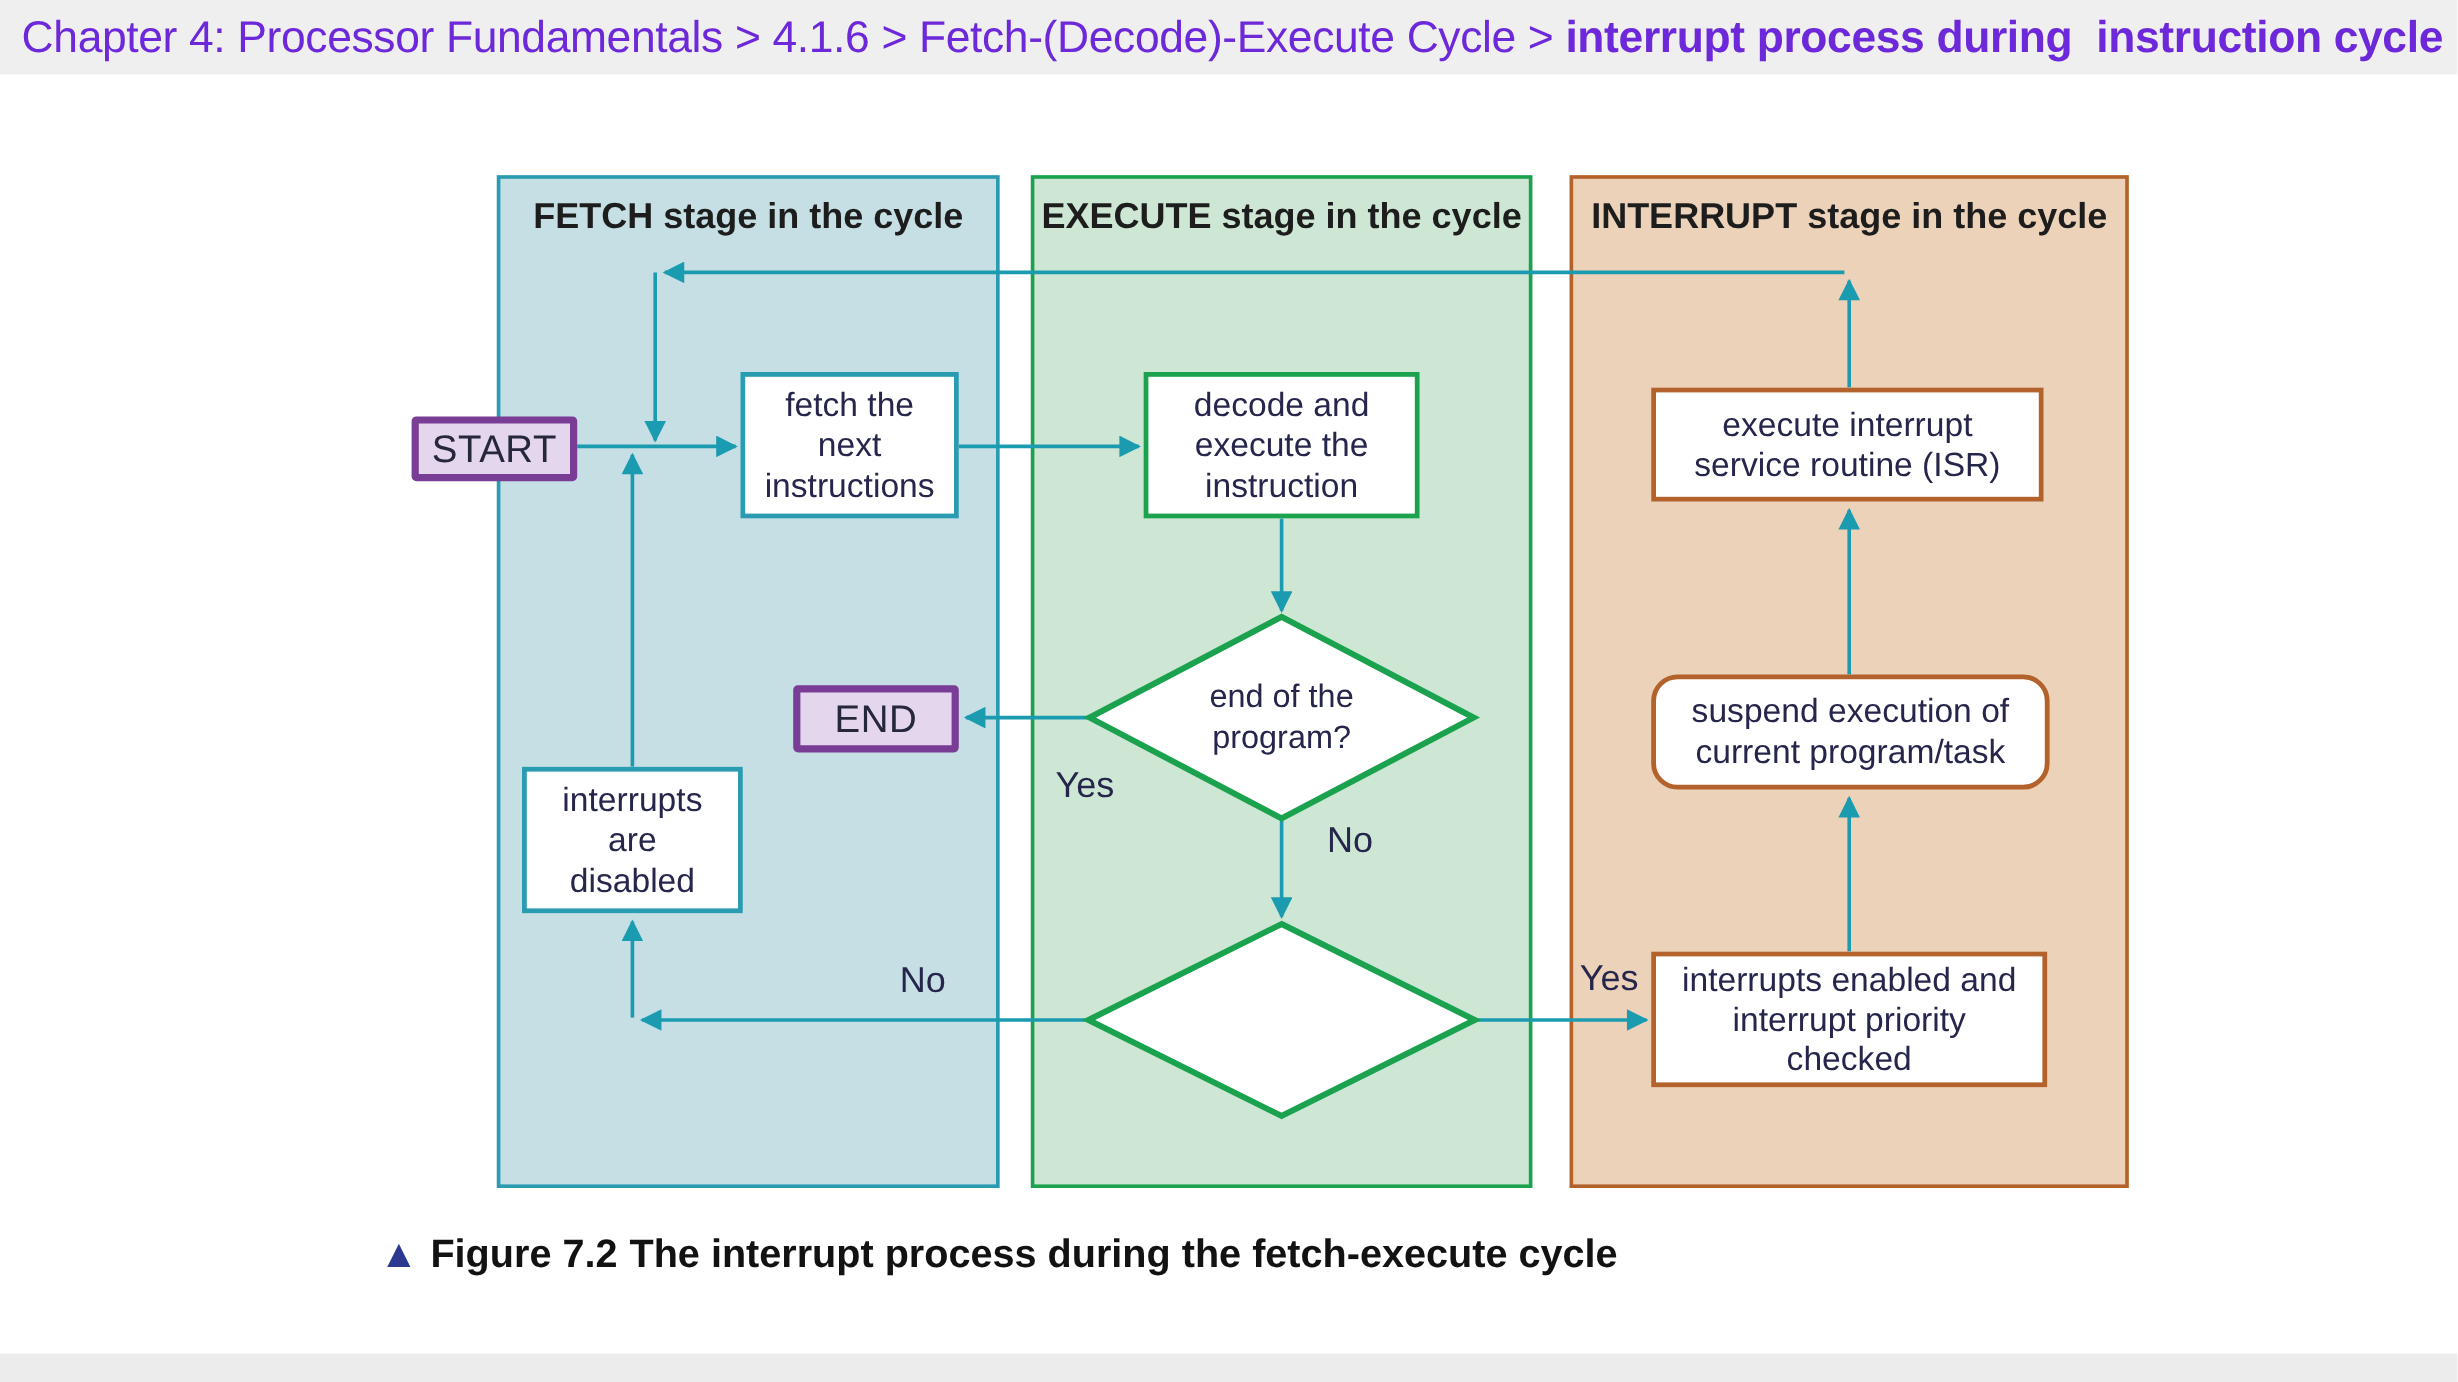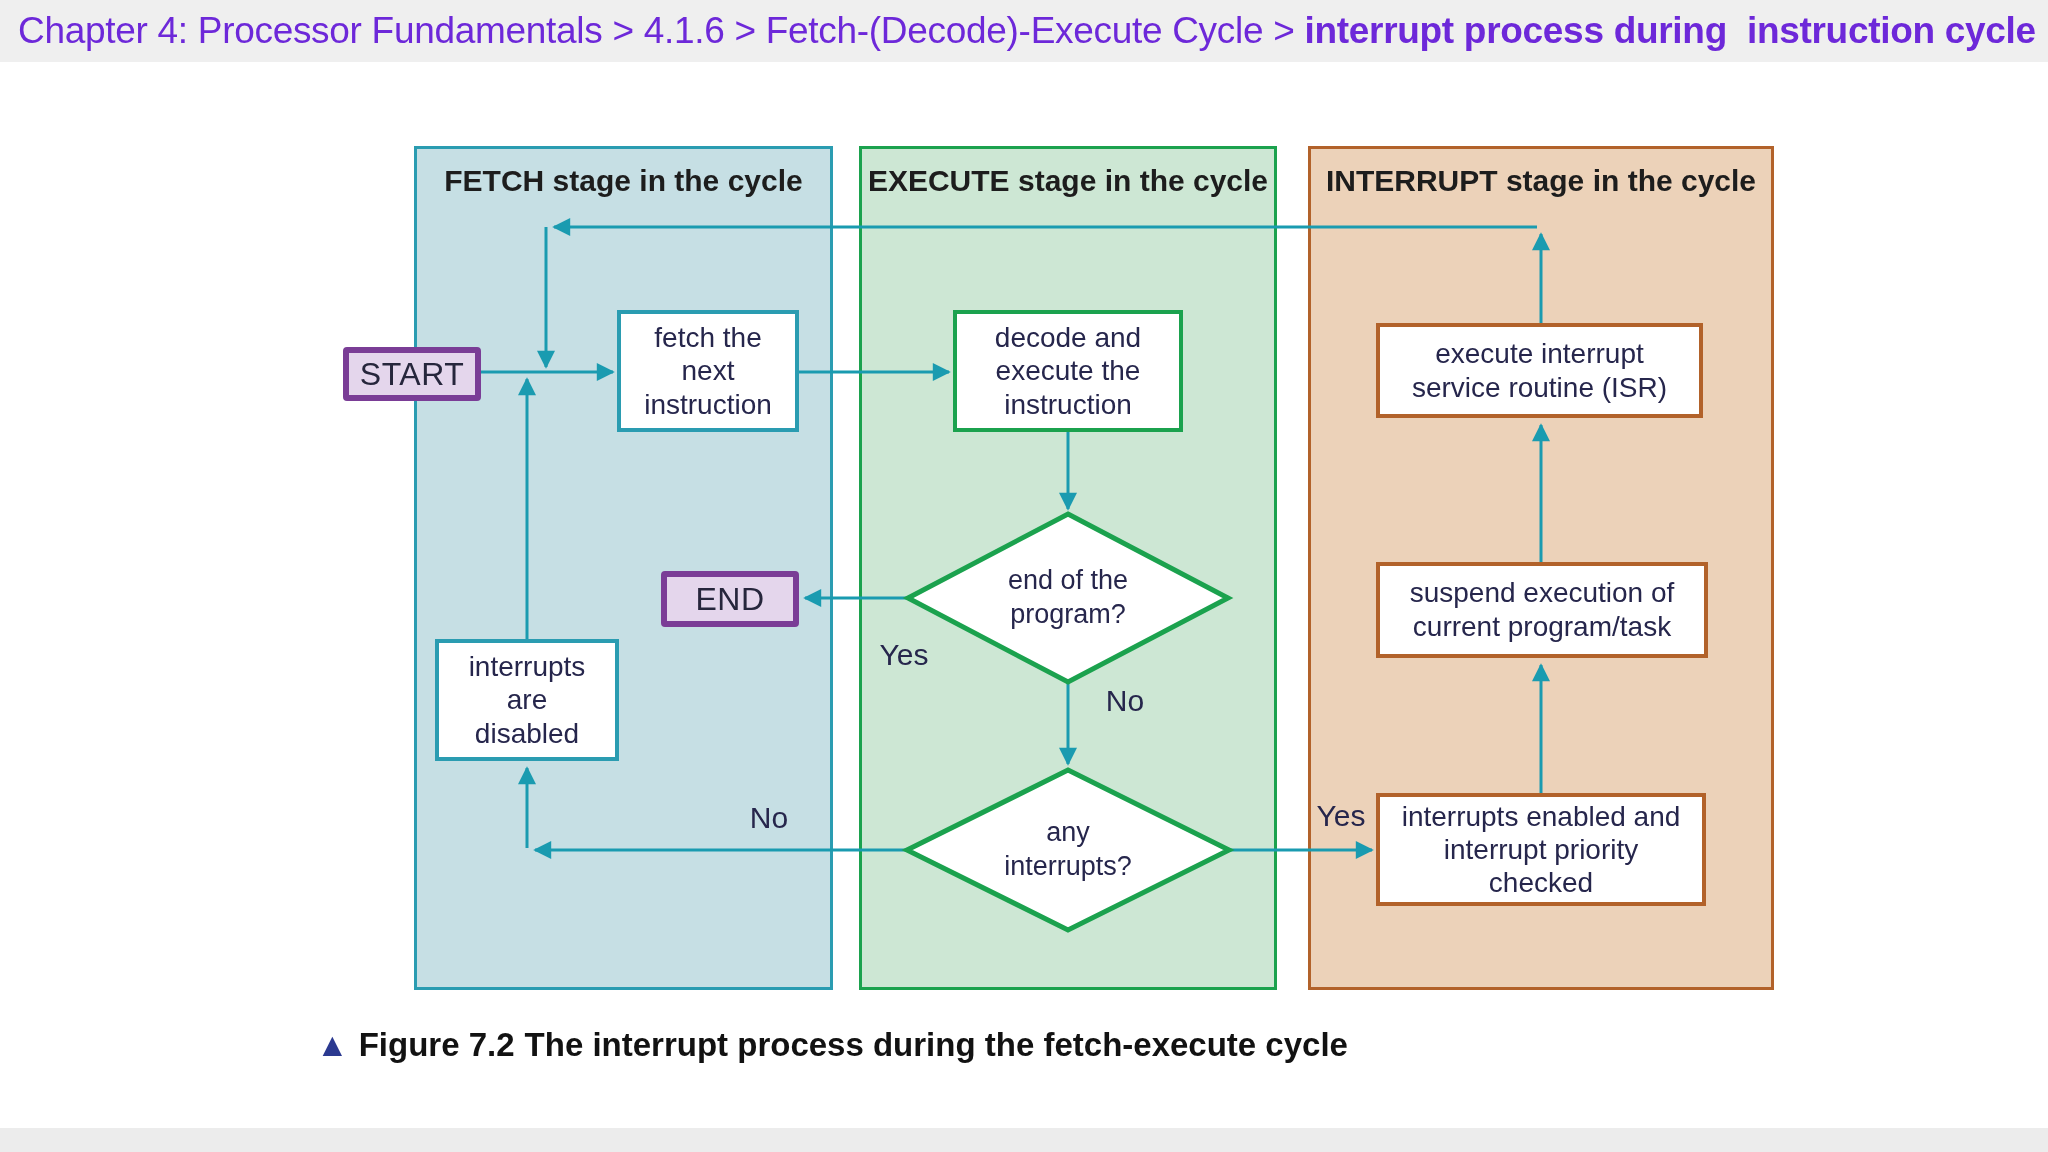--- a/index.html
+++ b/index.html
@@ -34,21 +34,21 @@
   .green-box { border:4px solid #1ba24e; }
   .brown-box { border:4px solid #b2622a; }
   .terminator { border:6px solid #7a3d96; background:#e4d6ec; border-radius:4px;
                 font-size:32px; color:#26263c; letter-spacing:0.5px; }
 
   #node-start    { left:327px; top:347px; width:138px; height:54px; }
   #node-fetch    { left:601px; top:310px; width:182px; height:122px; }
   #node-decode   { left:937px; top:310px; width:230px; height:122px; }
   #node-isr      { left:1360px; top:323px; width:327px; height:95px; }
   #node-end      { left:645px; top:571px; width:138px; height:56px; }
-  #node-suspend  { left:1360px; top:562px; width:332px; height:96px; }
+  #node-suspend  { left:1360px; top:562px; width:332px; height:96px;border-radius:22px; }
   #node-disabled { left:419px; top:639px; width:184px; height:122px; }
   #node-enabled  { left:1360px; top:793px; width:330px; height:113px; line-height:1.18; }
 
   .diamond-label { position:absolute; display:flex; align-items:center; justify-content:center;
                    text-align:center; font-size:27px; line-height:1.25; color:#26264c;
                    white-space:pre-line; z-index:3; }
   #label-endprog { left:892px; top:514px; width:320px; height:168px; }
   #label-anyint  { left:891px; top:770px; width:322px; height:160px; }
 
   .edge-label { position:absolute; width:110px; text-align:center; font-size:30px;
@@ -121,40 +121,38 @@
       <line x1="530" y1="227" x2="530" y2="367" marker-end="url(#ah)"></line>
 
       <polygon points="1052,514 1212,598 1052,682 892,598" fill="#ffffff" stroke="#1ba24e" stroke-width="5"></polygon>
       <polygon points="1052,770 1213,850 1052,930 891,850" fill="#ffffff" stroke="#1ba24e" stroke-width="5"></polygon>
     </g>
   </svg>
 
   <div class="node terminator" id="node-start">START</div>
   <div class="node teal-box" id="node-fetch">fetch the
 next
-instruction</div>
+instructions</div>
   <div class="node green-box" id="node-decode">decode and
 execute the
 instruction</div>
   <div class="node brown-box" id="node-isr">execute interrupt
 service routine (ISR)</div>
   <div class="node terminator" id="node-end">END</div>
   <div class="node brown-box" id="node-suspend">suspend execution of
 current program/task</div>
   <div class="node teal-box" id="node-disabled">interrupts
 are
 disabled</div>
   <div class="node brown-box" id="node-enabled">interrupts enabled and
 interrupt priority
 checked</div>
 
   <div class="diamond-label" id="label-endprog">end of the
 program?</div>
-  <div class="diamond-label" id="label-anyint">any
-interrupts?</div>
 
   <div class="edge-label" id="lbl-yes-end">Yes</div>
   <div class="edge-label" id="lbl-no-end">No</div>
   <div class="edge-label" id="lbl-no-loop">No</div>
   <div class="edge-label" id="lbl-yes-int">Yes</div>
 
   <div class="caption">
     <span class="tri">▲</span><span class="fig-label">Figure 7.2</span><span class="fig-text">The interrupt process during the fetch-execute cycle</span>
   </div>
 

